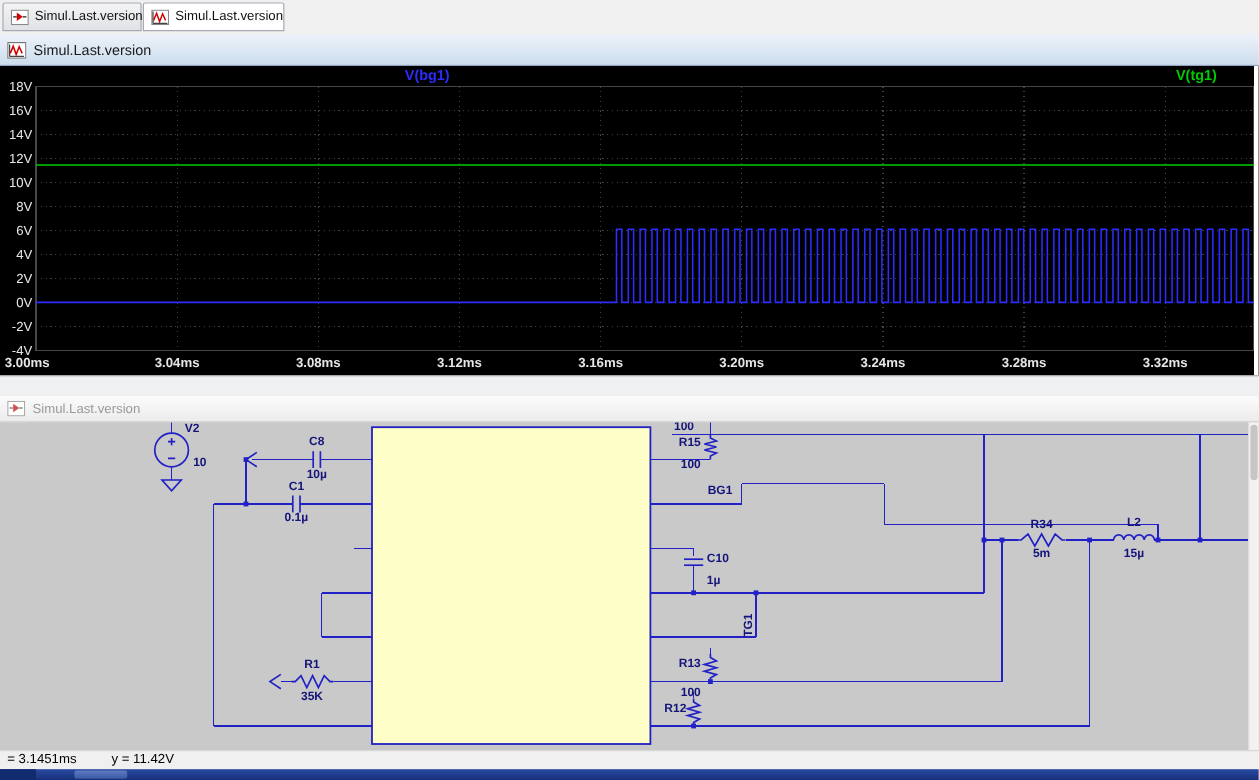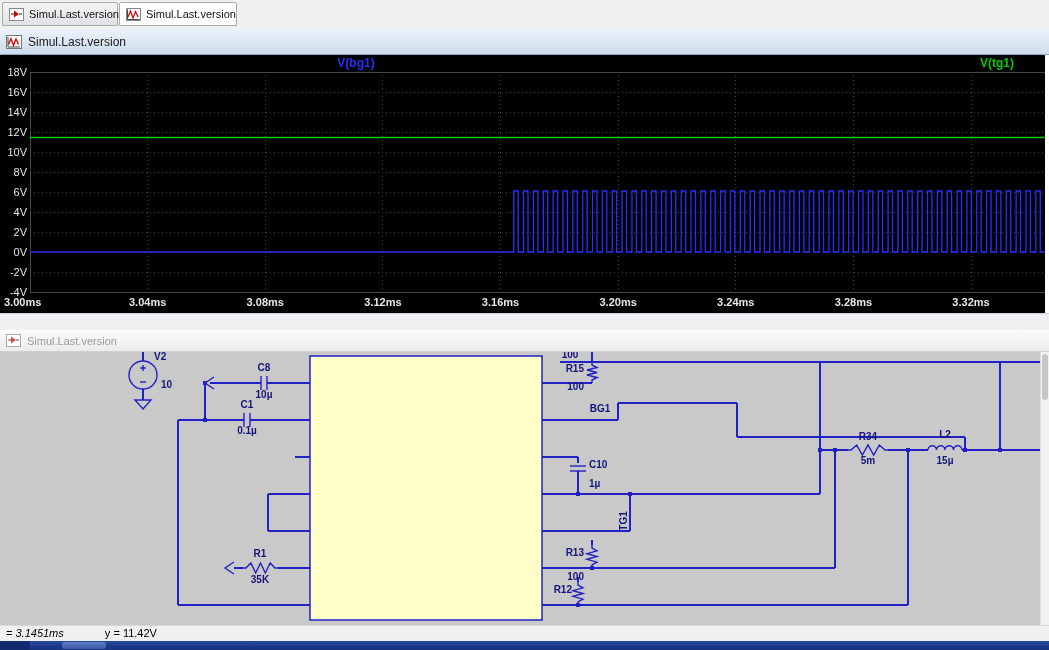--- a/index.html
+++ b/index.html
@@ -24,21 +24,21 @@
   .schem-title{position:absolute;left:0;top:330px;width:1049px;height:22px;box-sizing:border-box;
       display:flex;align-items:center;gap:6px;padding-left:6px;font-size:11px;color:#9a9a9a;
       background:linear-gradient(#fbfbfb,#ececec);border-bottom:1px solid #d0d0d0;}
   #schem-svg{position:absolute;left:0;top:352px;background:#c9c9c9;}
   .scrollbar{position:absolute;left:1040px;top:352px;width:9px;height:273px;background:#f2f2f2;
       border-left:1px solid #dcdcdc;}
   .scrollbar .thumb{position:absolute;left:1px;top:2px;width:6px;height:46px;background:#c6c6c6;border-radius:3px;}
   
   .statusbar{position:absolute;left:0;top:625px;width:1049px;height:16px;background:#f0f0f0;
       border-top:1px solid #d8d8d8;font-size:11px;line-height:15px;color:#000;padding-left:6px;box-sizing:border-box;}
-  .statusbar .xread{margin-right:38px;font-style:italic;}
+  .statusbar .xread{margin-right:26px;}
   .taskbar{position:absolute;left:0;top:641px;width:1049px;height:9px;
       background:linear-gradient(#2a4aa0,#16307a);}
   .task-btn{position:absolute;left:62px;top:1px;width:44px;height:7px;border-radius:2px;
       background:linear-gradient(#5f7cc4,#3a57a5);}
   .task-seg{position:absolute;left:0;top:0;width:30px;height:9px;background:#122b6e;}
 </style>
 </head>
 <body>
 
 <div class="app">

